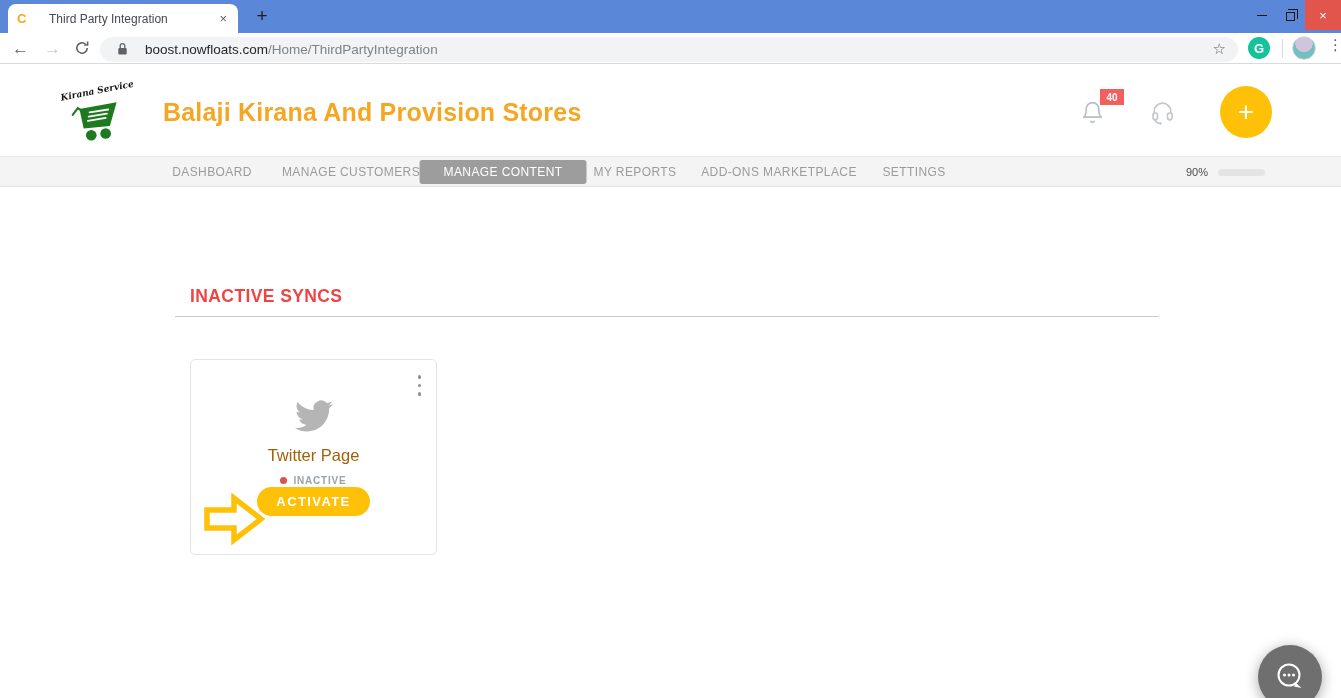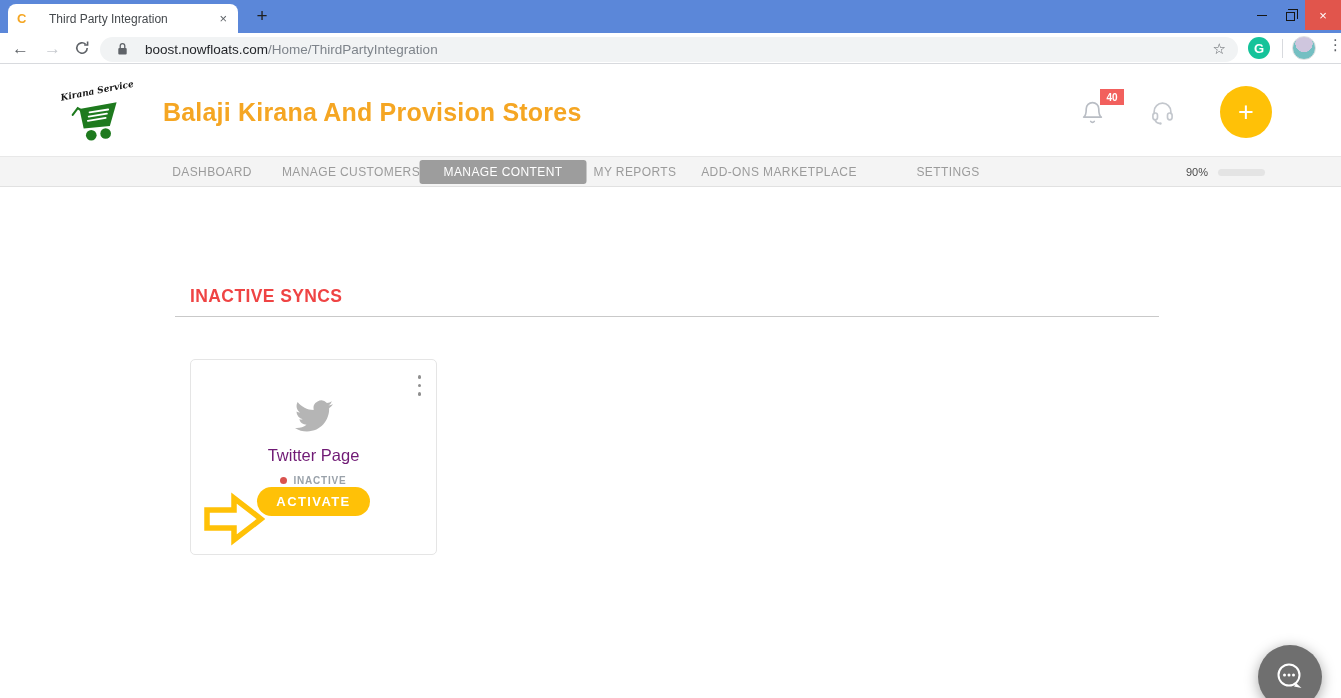--- a/index.html
+++ b/index.html
@@ -74,21 +74,21 @@
   .prog-fill{height:100%;width:90%;border-radius:4px;background:var(--accent-amber,#FFC107);}
   
   .section-title{position:absolute;left:190px;top:286px;font-size:17.5px;font-weight:600;
         color:#ef4444;letter-spacing:.4px;}
   .section-divider{position:absolute;left:175px;top:316px;width:984px;height:0;border-top:1px solid #c9c9c9;}
   .card{position:absolute;left:190px;top:359px;width:247px;height:196px;background:#fff;
         border:1px solid #e5e5e5;border-radius:5px;display:flex;flex-direction:column;align-items:center;}
   .card-menu{position:absolute;right:13px;top:13px;display:flex;flex-direction:column;gap:5px;cursor:pointer;padding:2px;}
   .card-menu i{width:3.5px;height:3.5px;border-radius:50%;background:#8f8f8f;}
   .tw-icon{margin-top:37px;width:46px;height:38px;}
-  .card-title{margin-top:11px;font-size:16.5px;font-weight:500;color:#701a75;}
+  .card-title{margin-top:11px;font-size:16.5px;font-weight:500;color:#a16207;}
   .status-row{margin-top:10px;display:flex;align-items:center;gap:6px;}
   .status-dot{width:7px;height:7px;border-radius:50%;background:var(--status-red,#D9534F);}
   .status-label{font-size:10px;font-weight:600;letter-spacing:.8px;color:#9aa2aa;}
   .activate-btn{margin-top:1px;width:113px;height:29px;border:none;border-radius:15px;
         background:var(--accent-amber,#FFC107);color:#fff;font-size:13px;font-weight:700;
         letter-spacing:1.4px;cursor:pointer;font-family:inherit;}
   .arrow-anno{position:absolute;left:203px;top:490px;width:62px;height:58px;z-index:5;}
   
   .chat-fab{position:absolute;left:1258px;top:645px;width:64px;height:64px;border-radius:50%;
         background:#6F6F6F;box-shadow:0 3px 14px rgba(0,0,0,.35);cursor:pointer;
@@ -175,21 +175,21 @@
         <span>+</span>
       </div>
   </div>
 
   <div class="sitenav">
     <span class="nav-item" style="left:212px">DASHBOARD</span>
     <span class="nav-item" style="left:351px">MANAGE CUSTOMERS</span>
     <span class="nav-item active" style="left:503px">MANAGE CONTENT</span>
     <span class="nav-item" style="left:635px">MY REPORTS</span>
     <span class="nav-item" style="left:779px">ADD-ONS MARKETPLACE</span>
-    <span class="nav-item" style="left:948px">SETTINGS</span>
+    <span class="nav-item" style="left:914px">SETTINGS</span>
     <span class="prog-label">90%</span>
     <span class="prog-track"><span class="prog-fill" style="width: 90%;"></span></span>
   </div>
 
   <div class="section-title">INACTIVE SYNCS</div>
   <div class="section-divider"></div>
 
   <div class="card">
     <div class="card-menu">
         <i></i>

